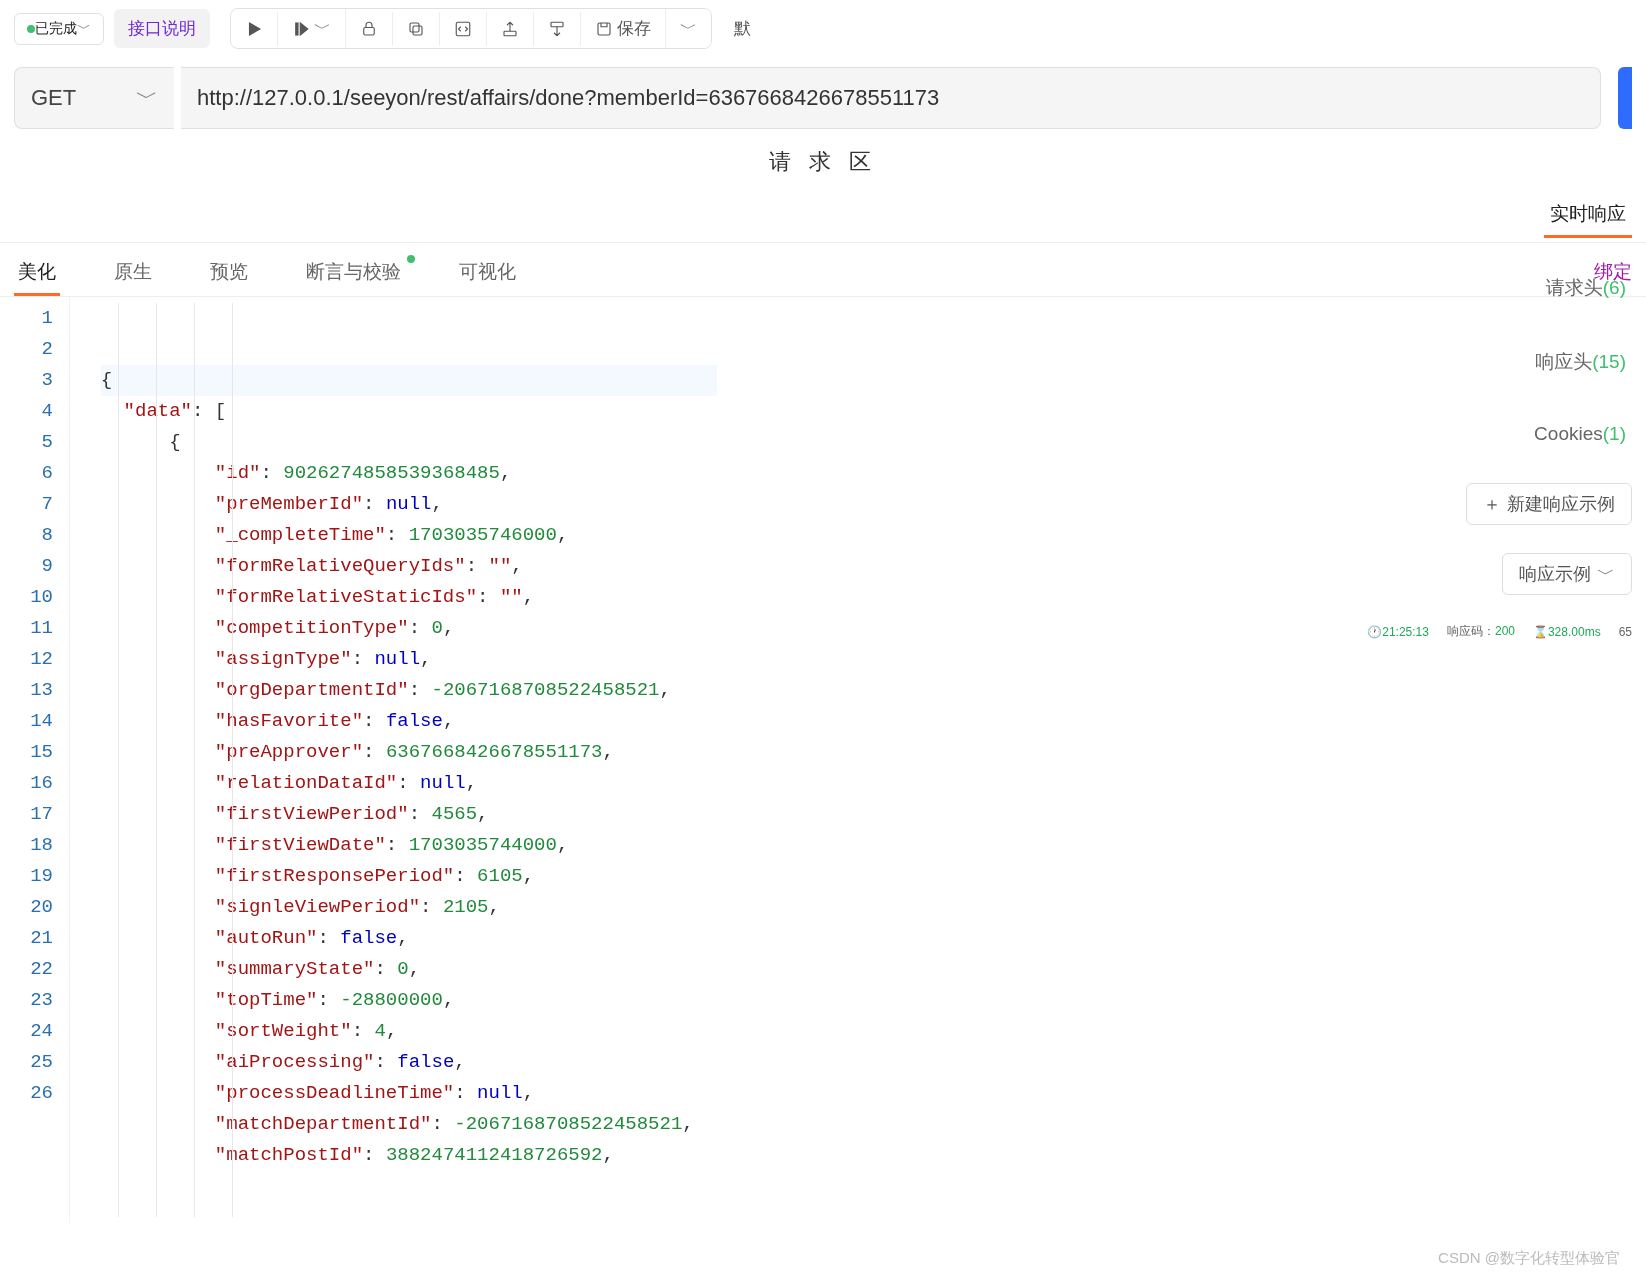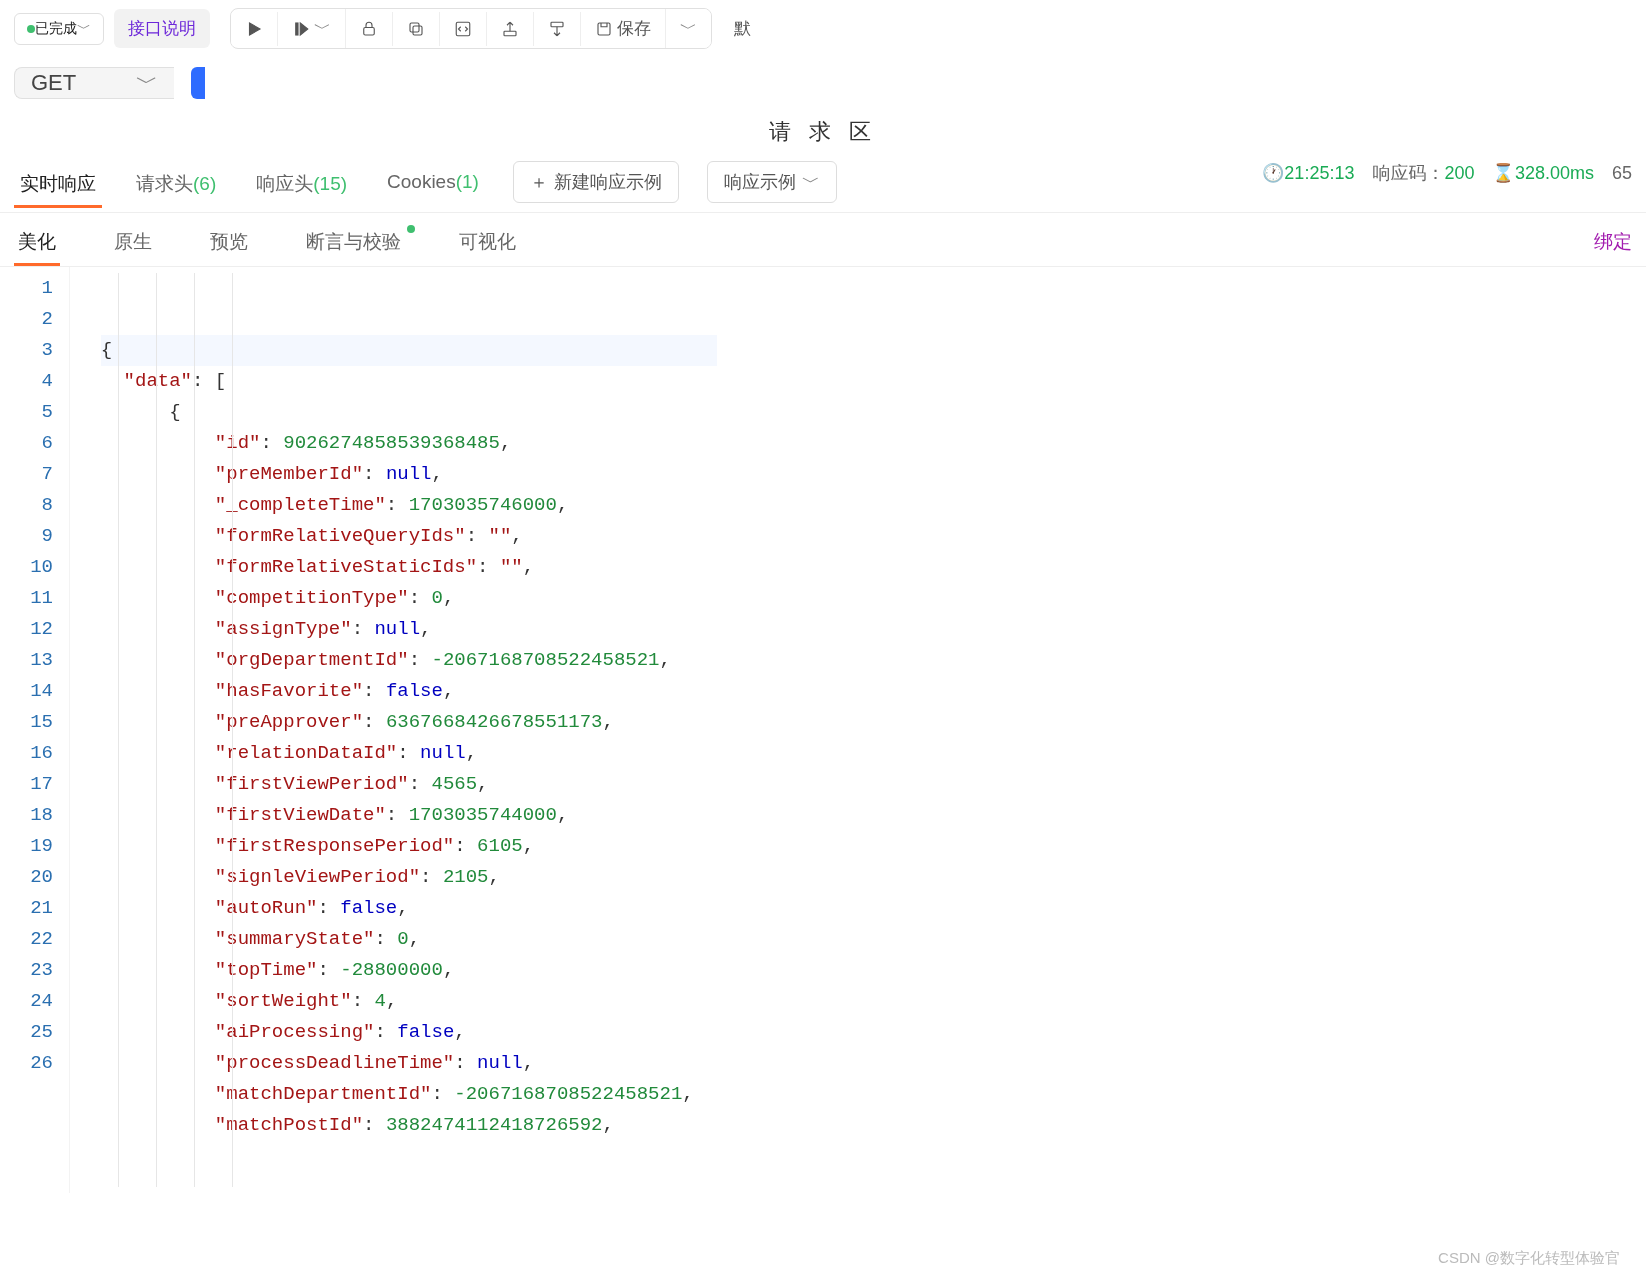--- a/index.html
+++ b/index.html
@@ -13,27 +13,27 @@
 .action-bar { display: flex; align-items: center; border: 1px solid #e0e0e0; border-radius: 8px; margin-left: 10px; overflow:hidden; }
 .action-btn { padding: 8px 14px; border: none; background: #fff; color: #555; cursor:pointer; display:flex; align-items:center; gap:4px; border-right:1px solid #eee; font-size:17px;}
 .action-btn:last-child{border-right:none;}
 .action-btn svg{width:18px;height:18px;stroke:#555;fill:none;stroke-width:1.5;}
 .default-btn { padding:8px 4px 8px 12px; color:#555; font-size:17px;}
 .url-row { display: flex; padding: 10px 14px; gap:7px; }
 .method-select { display:flex; align-items:center; justify-content:space-between; width: 160px; background: #f5f5f5; border: 1px solid #e0e0e0; border-right:none; border-radius: 8px 0 0 8px; padding: 0 16px; font-size: 22px; font-weight:500; color:#444; cursor:pointer; }
 .url-input { flex:1; background: #f5f5f5; border: 1px solid #e0e0e0; border-left:none; border-radius: 0 8px 8px 0; padding: 0 16px; font-size: 22px; color:#333; display:flex; align-items:center; height:62px;}
 .send-edge { width:14px; background:#2e6cff; border-radius:6px 0 0 6px; margin-left:10px;}
 .section-title { text-align:center; font-size: 22px; letter-spacing: 6px; color:#333; padding: 8px 0 14px; }
-.tabs-row { display:flex; align-items:flex-start; border-bottom:1px solid #eee; padding: 0 14px; gap: 28px; height:52px;}
+.tabs-row { display:flex; align-items:flex-end; border-bottom:1px solid #eee; padding: 0 14px; gap: 28px; height:52px;flex-direction:column;}
 .tab { padding: 10px 6px; cursor:pointer; color:#666; font-size:19px; position:relative;}
 .tab .cnt{ color:#3fbf6f; }
 .tab.active { color:#222; }
 .tab.active::after{ content:""; position:absolute; left:0; right:0; bottom:-1px; height:3px; background:#ff6a2b; }
 .pill-btn { border:1px solid #ddd; border-radius:6px; padding:8px 16px; background:#fff; color:#555; font-size:18px; cursor:pointer; display:flex; align-items:center; gap:6px;}
-.status-meta { margin-left:auto; display:flex; align-items:center; gap:18px; color:#666; font-size:18px;}
+.status-meta { margin-left:auto; display:flex; align-items:center; gap:18px; color:#666; font-size:12px;}
 .green{color:#1aab55;}
 .subtabs-row { display:flex; align-items:center; padding: 4px 14px 0; gap: 50px; height:54px; border-bottom:1px solid #eee;}
 .subtab { padding:10px 4px; color:#666; font-size:19px; cursor:pointer; position:relative;}
 .subtab.active{ color:#222;}
 .subtab.active::after{content:"";position:absolute;left:0;right:0;bottom:-1px;height:3px;background:#ff6a2b;}
 .subtab .dot-ind{ position:absolute; top:6px; right:-10px; width:8px; height:8px; border-radius:50%; background:#3fbf6f;}
 .bind-right{margin-left:auto; color:#a21caf; cursor:pointer; font-size:19px;font-family:Liberation Mono, monospace;}
 .code-area { display:flex; font-family: Consolas, "Courier New", monospace; font-size: 19px; line-height: 31px; overflow:hidden; height: calc(1276px - 52px - 54px - 62px - 52px - 60px - 70px);}
 .gutter { width:70px; text-align:right; color:#2a6fb0; padding: 6px 16px 6px 0; user-select:none; background:#fff; border-right:1px solid #f3f3f3;}
 .code { padding: 6px 0 6px 8px; white-space:pre; color:#333; position:relative;}
@@ -109,20 +109,23 @@
       </button>
   </div>
   <span class="default-btn">默</span>
 </div>
 
 <div class="url-row">
   <div class="method-select">
     <span>GET</span>
     <span class="chev">﹀</span>
   </div>
+  <div class="url-input">
+      <span>http://127.0.0.1/seeyon/rest/affairs/done?memberId=6367668426678551173</span>
+    </div>
   <div class="send-edge"></div>
 </div>
 
 <div class="section-title">请 求 区</div>
 
 <div class="tabs-row">
   <div class="tab active"><span>实时响应</span></div>
   <div class="tab"><span>请求头</span><span class="cnt">(6)</span></div>
   <div class="tab"><span>响应头</span><span class="cnt">(15)</span></div>
   <div class="tab"><span>Cookies</span><span class="cnt">(1)</span></div>

